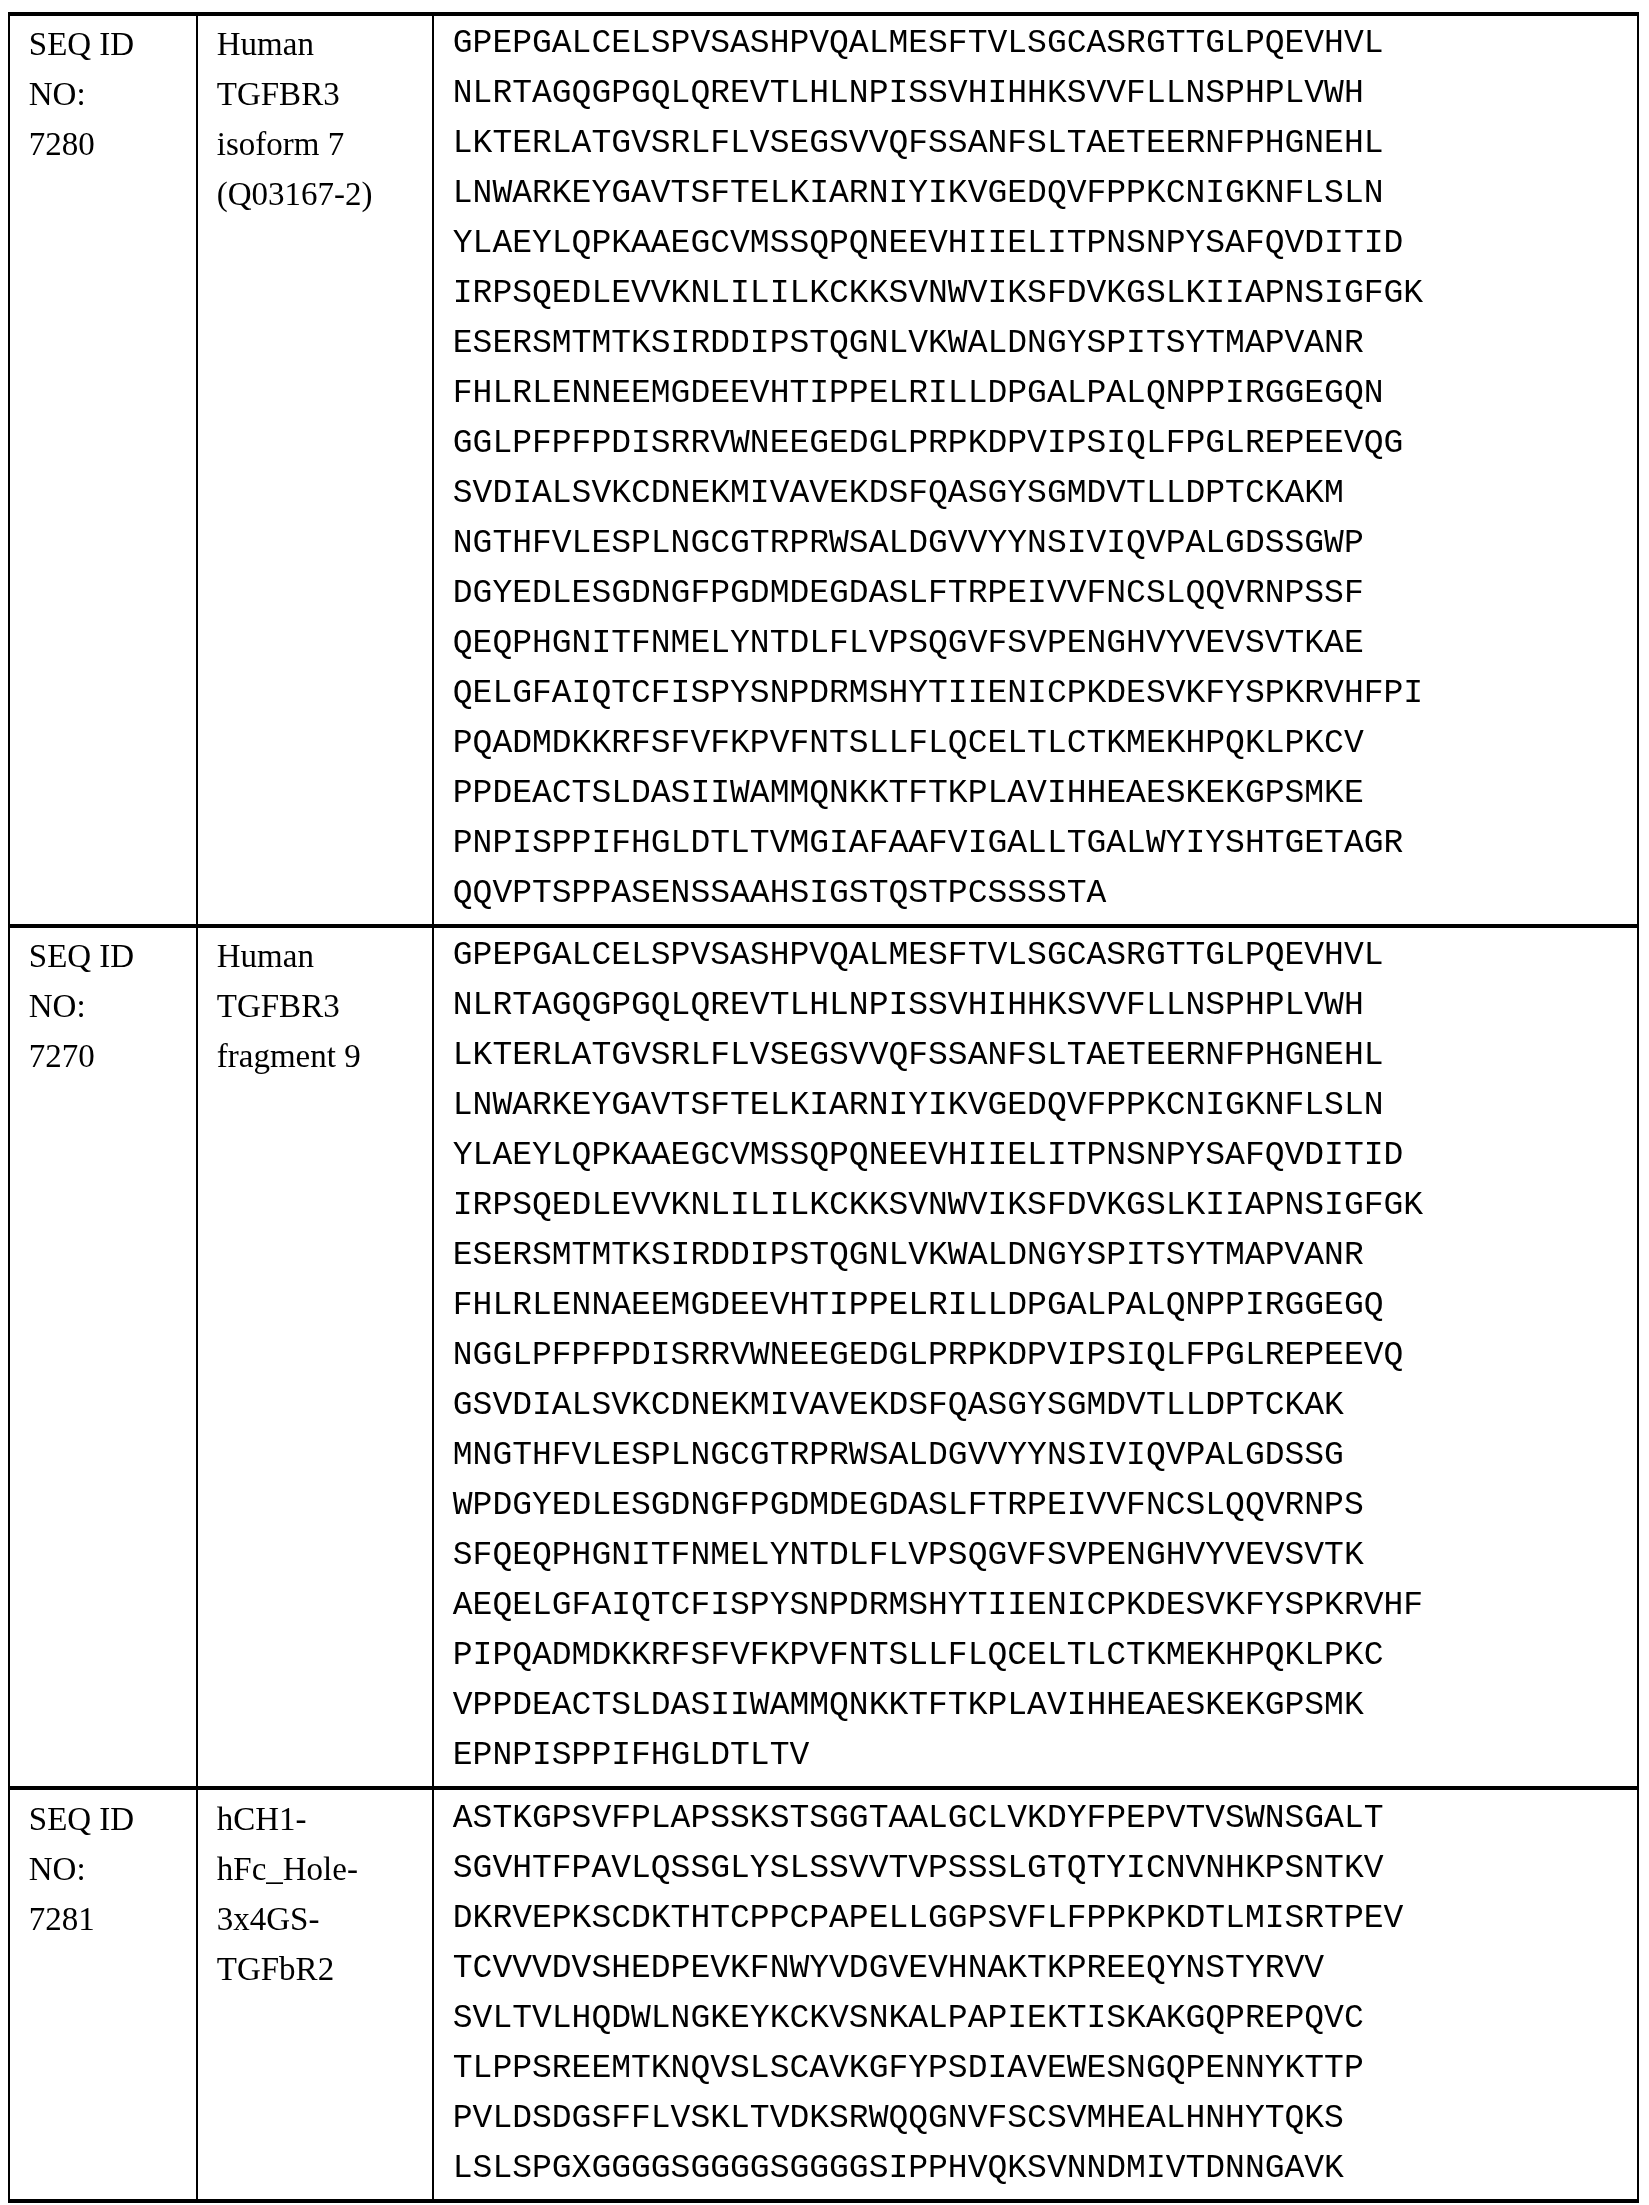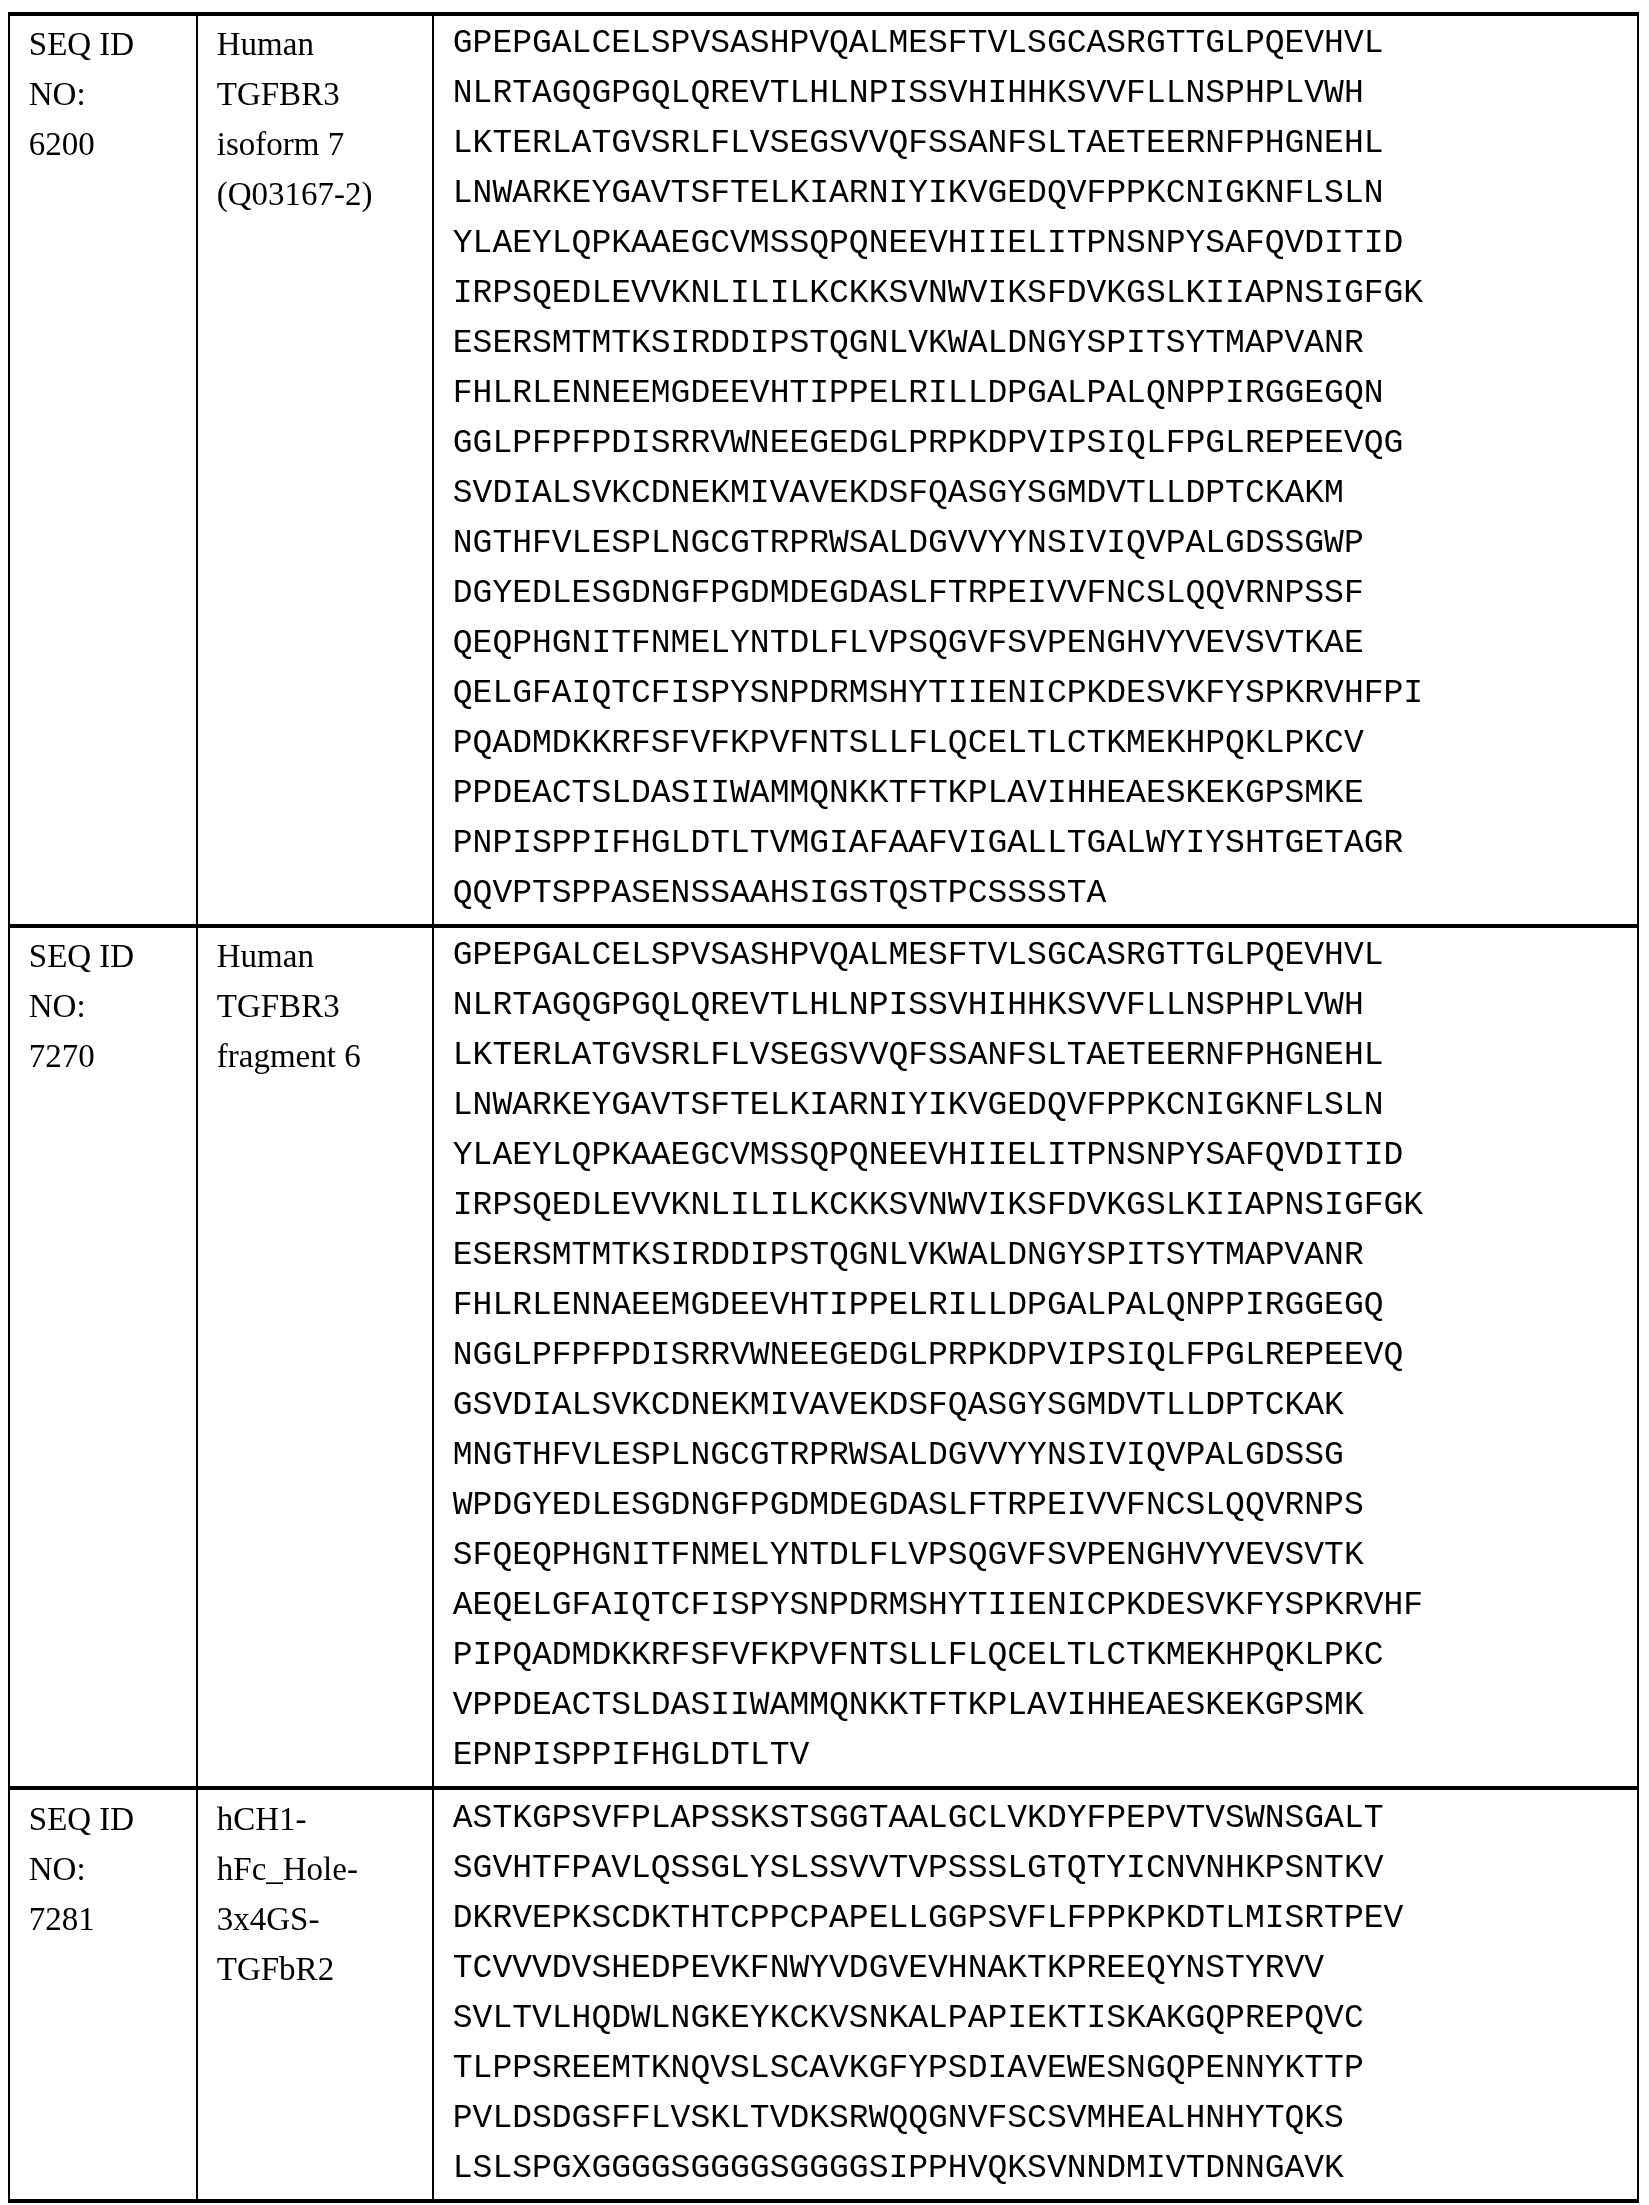--- a/index.html
+++ b/index.html
@@ -52,21 +52,21 @@
     <col class="c-id">
     <col class="c-name">
     <col class="c-seq">
   </colgroup>
   <tbody id="table-body">
 
     <tr class="first">
       <td>
         <span class="line">SEQ ID</span>
         <span class="line">NO:</span>
-        <span class="line">6200</span>
+        <span class="line">7280</span>
       </td>
       <td>
         <span class="line">Human</span>
         <span class="line">TGFBR3</span>
         <span class="line">isoform 7</span>
         <span class="line">(Q03167-2)</span>
       </td>
       <td class="seq-cell">
         <span class="line">GPEPGALCELSPVSASHPVQALMESFTVLSGCASRGTTGLPQEVHVL</span>
         <span class="line">NLRTAGQGPGQLQREVTLHLNPISSVHIHHKSVVFLLNSPHPLVWH</span>
@@ -91,21 +91,21 @@
 
     <tr>
       <td>
         <span class="line">SEQ ID</span>
         <span class="line">NO:</span>
         <span class="line">7270</span>
       </td>
       <td>
         <span class="line">Human</span>
         <span class="line">TGFBR3</span>
-        <span class="line">fragment 6</span>
+        <span class="line">fragment 9</span>
       </td>
       <td class="seq-cell">
         <span class="line">GPEPGALCELSPVSASHPVQALMESFTVLSGCASRGTTGLPQEVHVL</span>
         <span class="line">NLRTAGQGPGQLQREVTLHLNPISSVHIHHKSVVFLLNSPHPLVWH</span>
         <span class="line">LKTERLATGVSRLFLVSEGSVVQFSSANFSLTAETEERNFPHGNEHL</span>
         <span class="line">LNWARKEYGAVTSFTELKIARNIYIKVGEDQVFPPKCNIGKNFLSLN</span>
         <span class="line">YLAEYLQPKAAEGCVMSSQPQNEEVHIIELITPNSNPYSAFQVDITID</span>
         <span class="line">IRPSQEDLEVVKNLILILKCKKSVNWVIKSFDVKGSLKIIAPNSIGFGK</span>
         <span class="line">ESERSMTMTKSIRDDIPSTQGNLVKWALDNGYSPITSYTMAPVANR</span>
         <span class="line">FHLRLENNAEEMGDEEVHTIPPELRILLDPGALPALQNPPIRGGEGQ</span>

